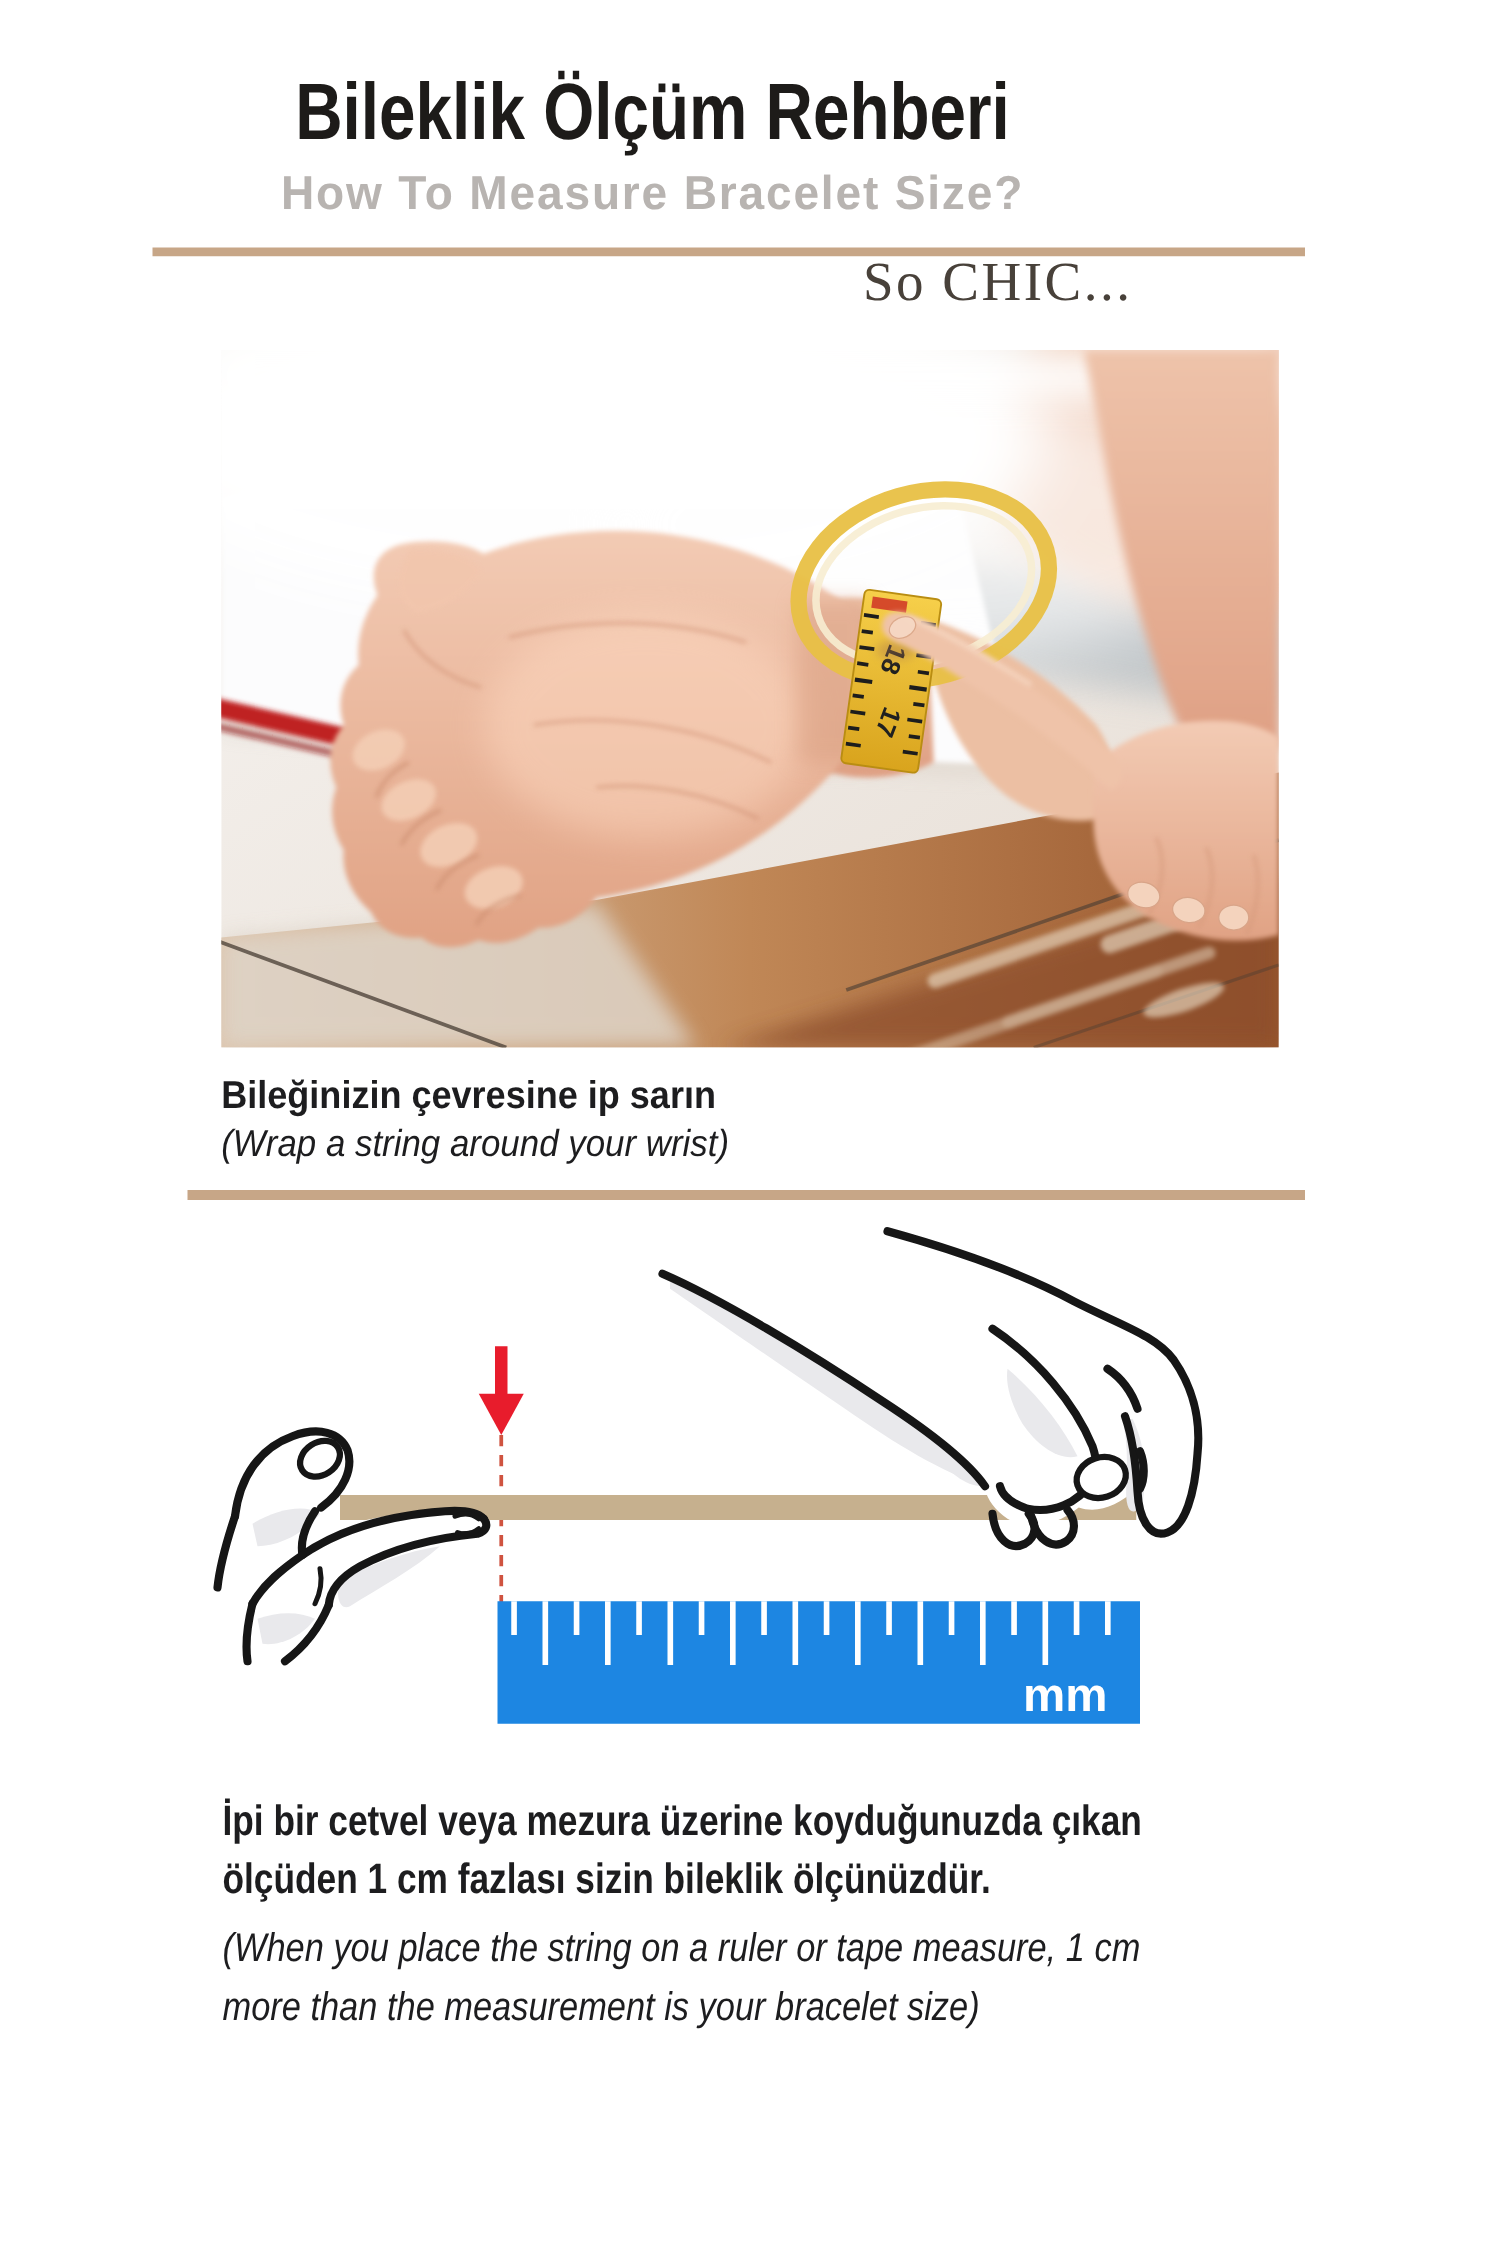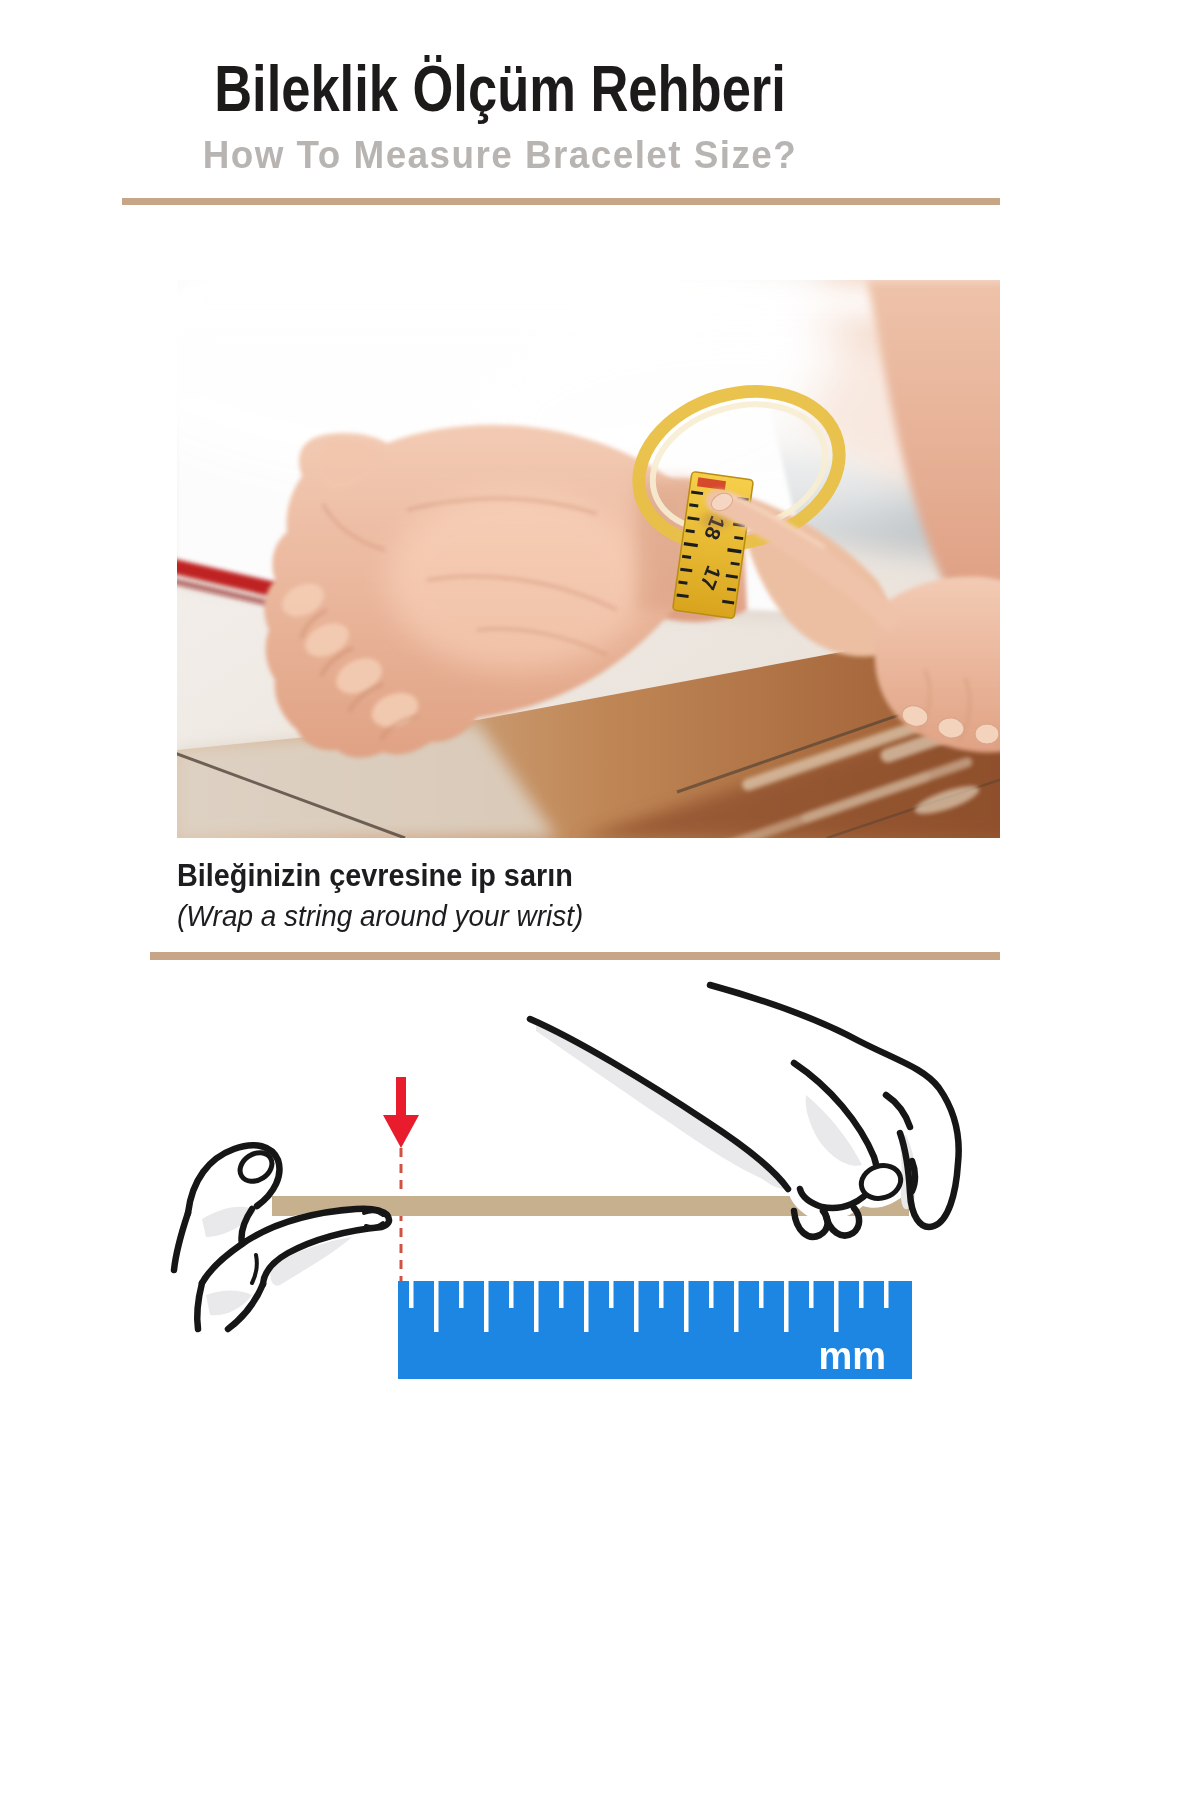--- a/index.html
+++ b/index.html
@@ -1,17 +1,17 @@
 <!DOCTYPE html>
 <html style="--title-text: #1d1b19; --subtitle-text: #b8b4b1; --divider-tan: #c7a687; --brand-text: #48413a; --caption-text: #1d1d1f; --string-tan: #c6b08e; --arrow-red: #e81c2c; --dash-red: #cf5340; --ruler-blue: #1d86e2; --tape-yellow: #efc23a;"><head>
 <meta charset="utf-8">
 <style>
   html,body{margin:0;padding:0;background:#fff;}
   .page{position:relative;width:1000px;height:1798px;background:#ffffff;
-        font-family:"Liberation Sans",sans-serif;overflow:hidden;}
+        font-family:"Liberation Sans",sans-serif;overflow:hidden;padding-left:44px;}
   .abs{position:absolute;}
   .title{top:54px;left:0;width:100%;text-align:center;font-size:64px;line-height:70px;
          font-weight:700;color:var(--title-text);transform:scaleX(.82);margin:0;}
   .subtitle{top:133px;left:0;width:100%;text-align:center;font-size:38px;line-height:44px;
          font-weight:700;color:var(--subtitle-text);letter-spacing:1.5px;transform:scaleX(.97);margin:0;}
   .divider{background:var(--divider-tan);}
   .divider-1{left:122px;top:198px;width:960px;height:7px;}
   .divider-2{left:150px;top:952px;width:932px;height:8px;}
   .brand{top:200px;right:138px;font-family:"Liberation Serif",serif;font-size:44px;
          color:var(--brand-text);letter-spacing:2px;margin:0;}
@@ -28,20 +28,21 @@
   svg{display:block;}
 </style>
 </head>
 <body>
 
 <div class="page">
 
   <h1 class="abs title">Bileklik Ölçüm Rehberi</h1>
   <p class="abs subtitle">How To Measure Bracelet Size?</p>
   <div class="abs divider divider-1"></div>
+  <p class="abs brand">So CHIC...</p>
 
   <div class="abs photo">
     <svg width="846" height="558" viewBox="0 0 846 558">
       <defs>
         <linearGradient id="bgGrad" x1="0" y1="0" x2="1" y2="1">
           <stop offset="0" stop-color="#f7f4f1"></stop>
             <stop offset="1" stop-color="#e6ddd4"></stop>
         </linearGradient>
         <linearGradient id="woodGrad" x1="0" y1="0" x2="1" y2="0">
           <stop offset="0" stop-color="#ddc4ab"></stop>
@@ -299,14 +300,20 @@
           <path d="M688,246 C690,266 702,276 714,270 C723,265 724,254 717,246"></path>
           <path d="M719,248 C723,267 736,275 747,268 C755,262 755,251 748,243"></path>
           <path d="M806,196 C810,206 810,218 806,226"></path>
           <path d="M780,130 C792,138 800,150 804,162"></path>
         </g>
         <ellipse cx="775" cy="217" rx="20" ry="16" fill="#ffffff" stroke="#161616" stroke-width="5" transform="rotate(-18 775 217)"></ellipse>
       </g>
     </svg>
   </div>
 
+  <div class="abs cap2">
+    <p class="b">İpi bir cetvel veya mezura üzerine koyduğunuzda çıkan</p>
+    <p class="b">ölçüden 1 cm fazlası sizin bileklik ölçünüzdür.</p>
+    <p class="i first">(When you place the string on a ruler or tape measure, 1 cm</p>
+    <p class="i">more than the measurement is your bracelet size)</p>
+  </div>
 
 </div>
 
 </body></html>

